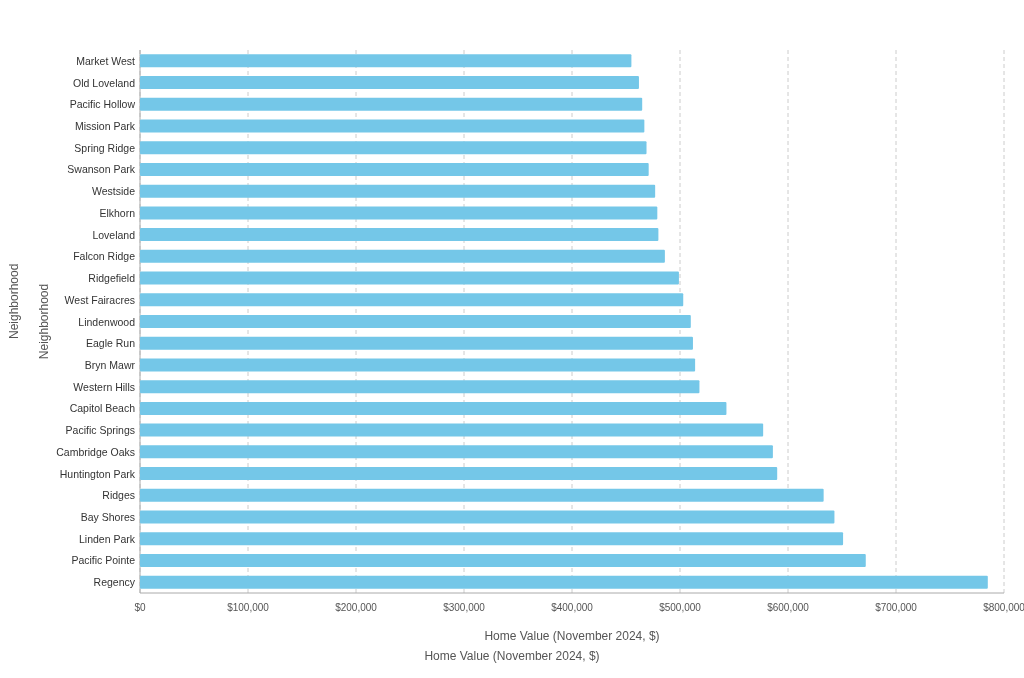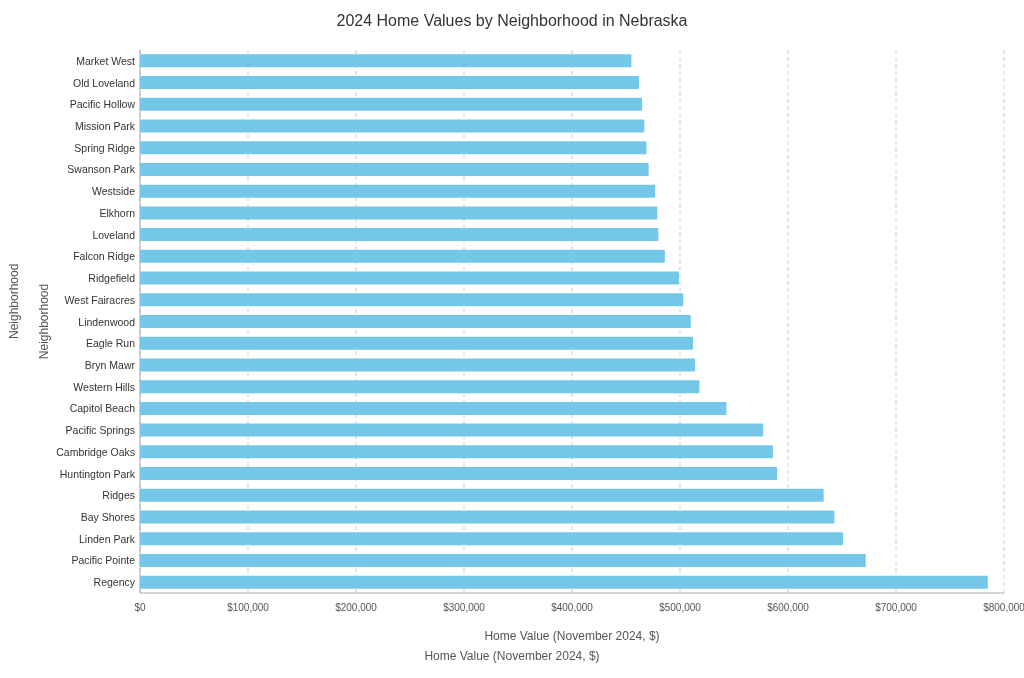--- a/index.html
+++ b/index.html
@@ -47,21 +47,20 @@
       right: 0;
       text-align: center;
       font-size: 12px;
       color: #555;
     }
   </style>
 </head>
 <body>
 
 <div class="chart-container">
-  <div class="chart-title">2024 Home Values by Neighborhood in Nebraska</div>
 
   <div class="y-axis-label" style="position:absolute; left:14px; top:50%; transform:translateY(-50%) rotate(-90deg); font-size:12px; color:#555; white-space:nowrap; transform-origin: left center;">Neighborhood</div>
 
   <div class="x-axis-label">Home Value (November 2024, $)</div>
 
   <svg id="chart-svg" style="position:absolute; top:40px; left:35px; right:0; bottom:0;" width="989" height="608">
   <line x1="105" y1="10" x2="105" y2="553" stroke="#ccc" stroke-dasharray="4,3" stroke-width="1"></line>
       <text x="105" y="571" text-anchor="middle" font-size="10" fill="#555">$0</text>
       <line x1="213" y1="10" x2="213" y2="553" stroke="#ccc" stroke-dasharray="4,3" stroke-width="1"></line>
       <text x="213" y="571" text-anchor="middle" font-size="10" fill="#555">$100,000</text>

